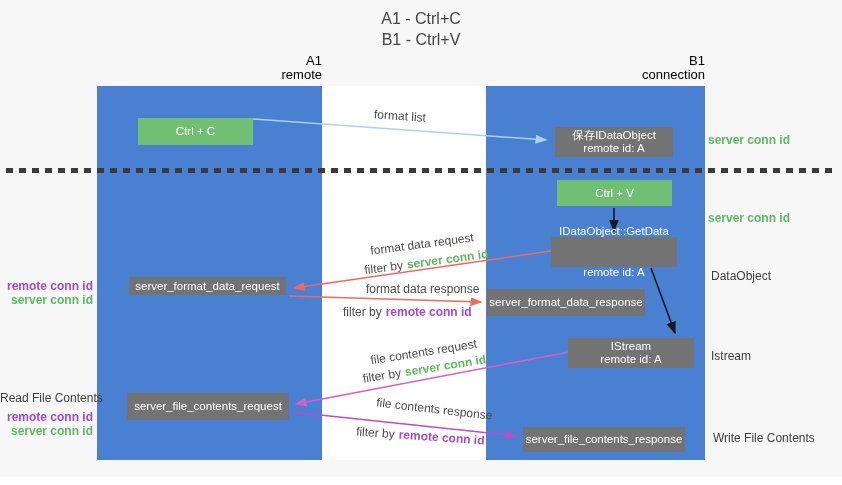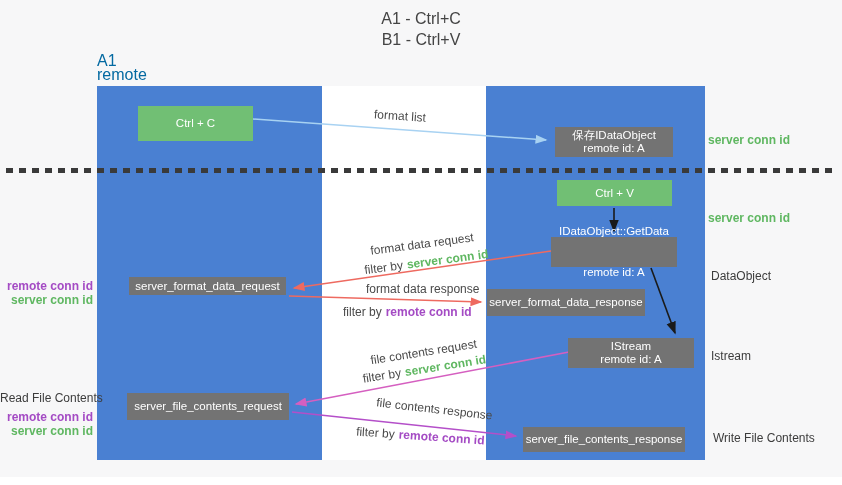--- a/index.html
+++ b/index.html
@@ -12,29 +12,29 @@
   }
   .abs { position:absolute; }
   #inner-bg { left:97px; top:86px; width:608px; height:374px; background:#ffffff; }
   .lane { top:86px; height:374px; background:#4a80d2; }
   #lane-left { left:97px; width:225px; }
   #lane-right { left:486px; width:219px; }
   #bottom-strip { left:0; top:477px; width:842px; height:8px; background:#ffffff; }
 
   #title { left:0; top:8px; width:842px; text-align:center; font-size:16px; color:#444; line-height:21px; }
 
-  .lane-header { text-align:left; font-size:16px; color:#0369a1; line-height:14px; top:54px; }
+  .lane-header { text-align:right; font-size:13px; color:#000000; line-height:14px; top:54px; }
   #hdr-left { left:97px; width:225px; }
   #hdr-right { left:486px; width:219px; }
 
   .node { color:#fff; font-size:11.5px; text-align:center; display:flex; flex-direction:column; justify-content:center; line-height:13px; }
   .green { background:#71bf74; }
   .orange { background:#737373; }
 
-  #node-ctrl-c   { left:138px; top:106px; width:115px; height:35px;text-align:center; }
+  #node-ctrl-c   { left:138px; top:118px; width:115px; height:27px;text-align:center; }
   #node-save     { left:555px; top:127px; width:118px; height:30px; }
   #node-ctrl-v   { left:557px; top:180px; width:115px; height:26px; }
   #node-getdata  { left:551px; top:237px; width:126px; height:30px;gap:28px; }
   #node-freq     { left:129px; top:277px; width:157px; height:18px; }
   #node-fresp    { left:487px; top:289px; width:158px; height:27px; }
   #node-istream  { left:568px; top:338px; width:126px; height:30px; }
   #node-fcreq    { left:127px; top:393px; width:162px; height:27px; }
   #node-fcresp   { left:523px; top:427px; width:162px; height:25px; }
 
   #divider {
@@ -66,20 +66,24 @@
   <div class="abs" id="bottom-strip"></div>
 
   <div class="abs" id="title">
     <div>A1 - Ctrl+C</div>
     <div>B1 - Ctrl+V</div>
   </div>
 
   <div class="abs lane-header" id="hdr-left">
     <div>A1</div>
     <div>remote</div>
+  </div>
+  <div class="abs lane-header" id="hdr-right">
+    <div>B1</div>
+    <div>connection</div>
   </div>
 
   <div class="abs" id="divider"></div>
 
   <svg class="abs" id="arrows" width="842" height="485" viewBox="0 0 842 485">
     <defs>
       <marker id="mblue" markerWidth="9" markerHeight="8" refX="7" refY="3" orient="auto">
           <path d="M0,0 L8,3 L0,6 Z" fill="#a8d2f2"></path>
         </marker>
       <marker id="mblack" markerWidth="9" markerHeight="8" refX="7" refY="3" orient="auto">

